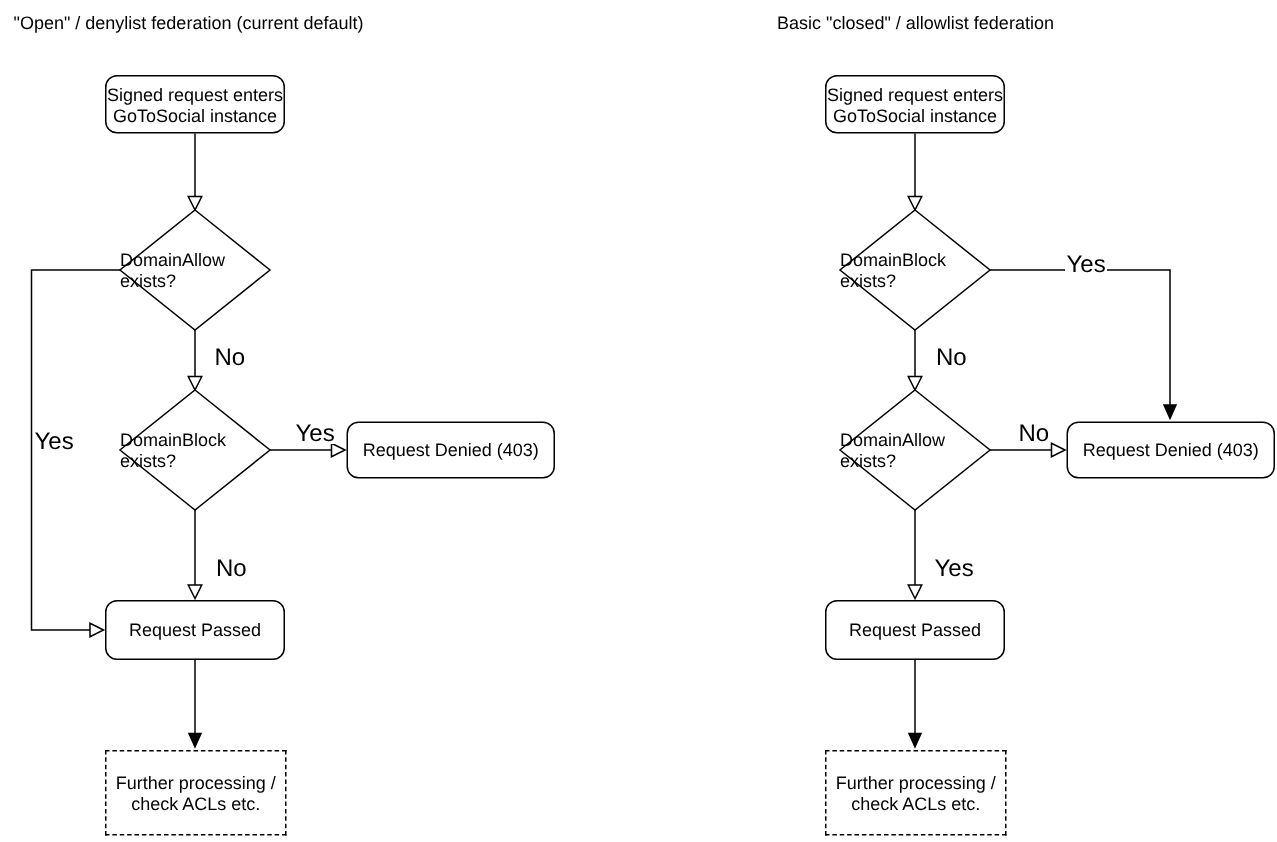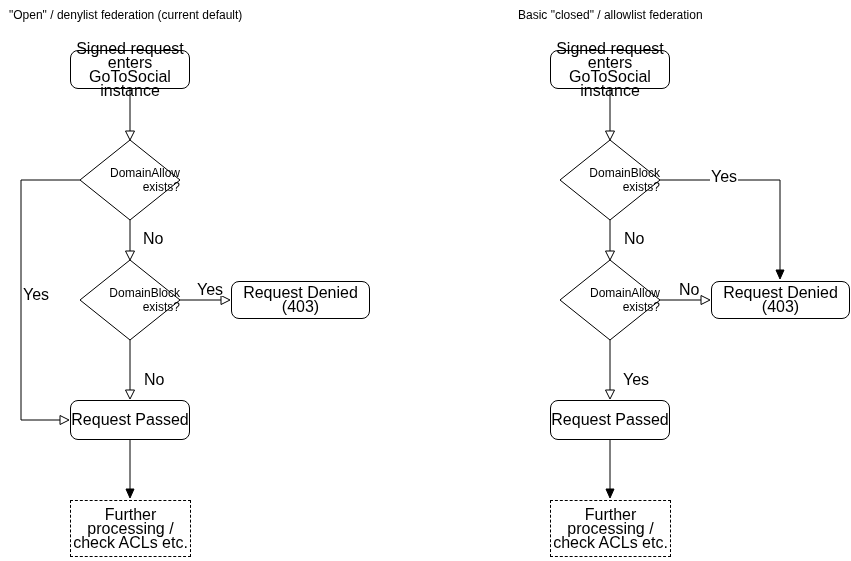--- a/index.html
+++ b/index.html
@@ -31,32 +31,32 @@
   .box {
     position: absolute;
     box-sizing: border-box;
     border: 1px solid #000000;
     border-radius: 8px;
     background: #ffffff;
     display: flex;
     flex-direction: column;
     align-items: center;
     justify-content: center;
-    font-size: 16px;
+    font-size: 12px;
     line-height: 14px;
     text-align: center;
   }
   .box.dashed {
     border-style: dashed;
     border-radius: 0;
   }
   .dlabel {
     position: absolute;
     width: 100px;
-    text-align: right;
+    text-align: left;
     font-size: 12px;
     line-height: 14px;
   }
   .elabel {
     position: absolute;
     font-size: 16px;
     line-height: 13px;
     background: #ffffff;
     padding: 0 1px;
     white-space: nowrap;

